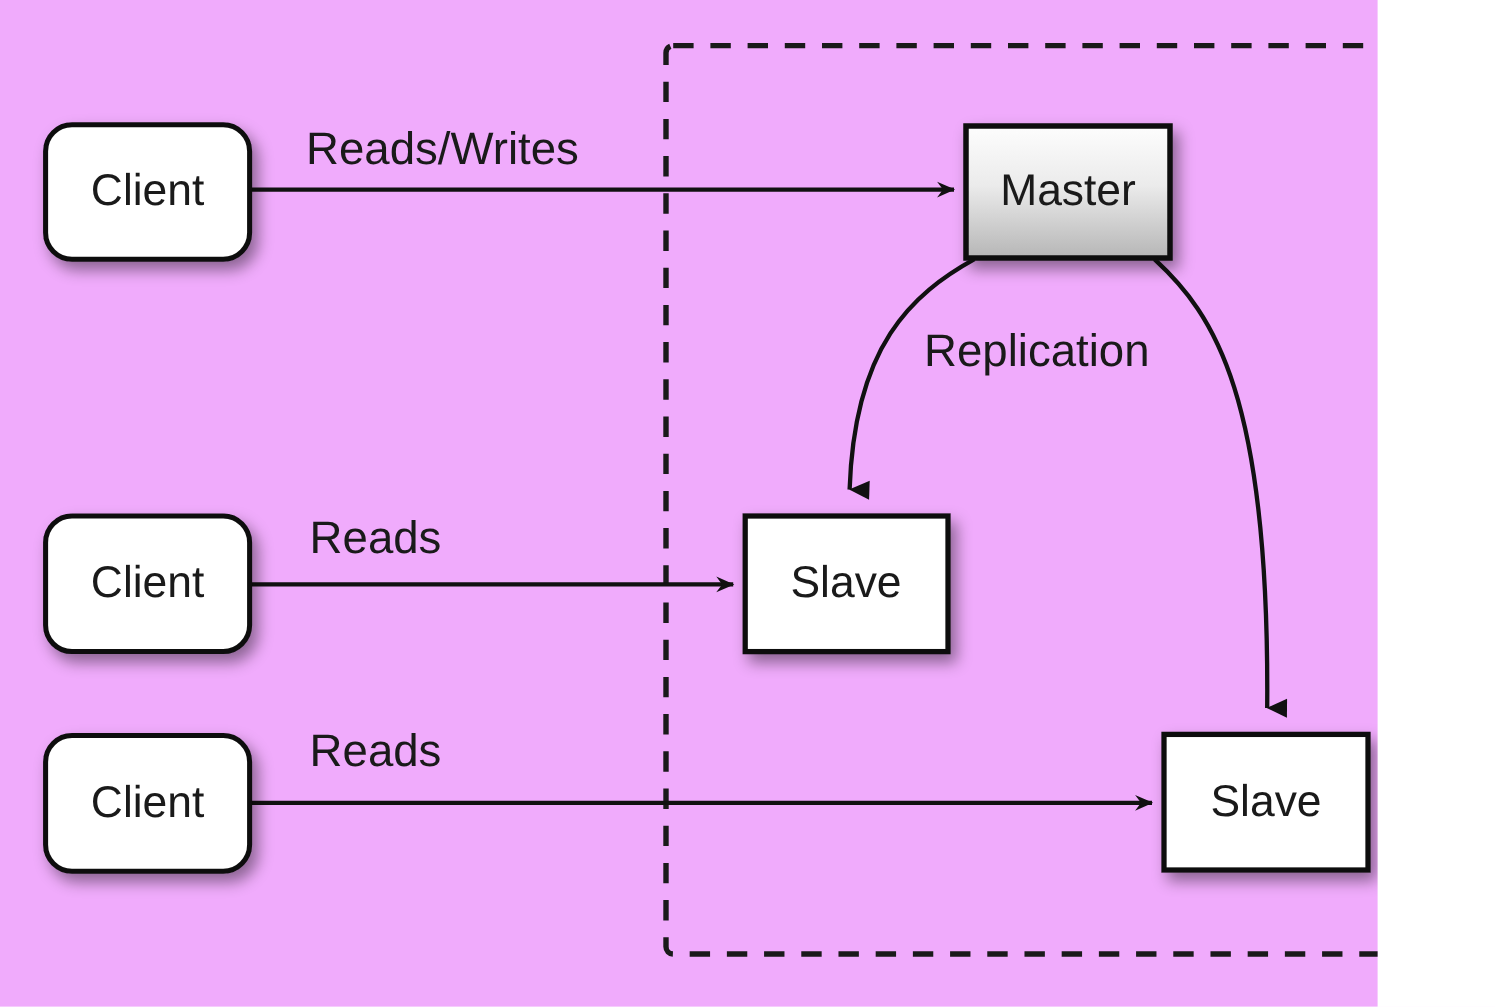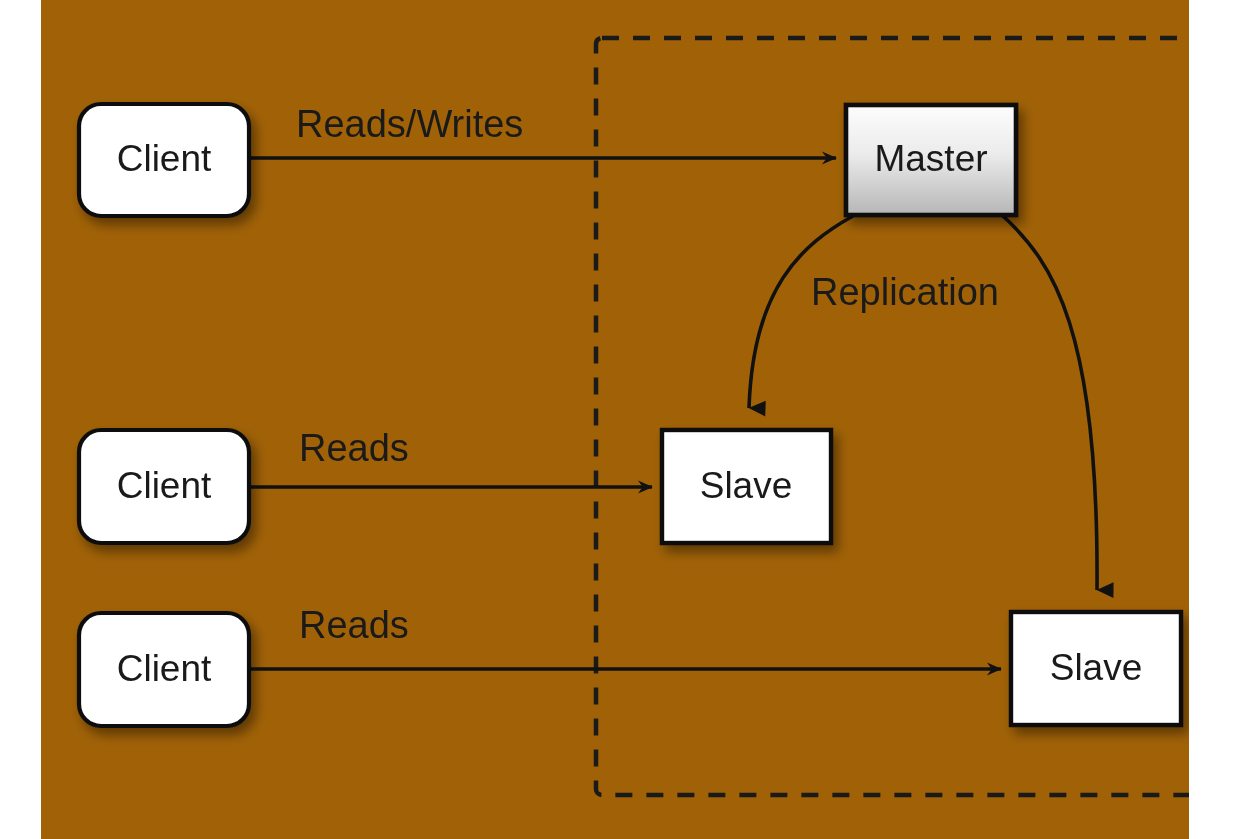--- a/index.html
+++ b/index.html
@@ -8,23 +8,22 @@
     padding: 0;
     background: #ffffff;
   }
   body {
     font-family: "Liberation Sans", sans-serif;
   }
   #diagram-root {
     position: relative;
     width: 1148px;
     height: 839px;
-    background: #a16207;
+    background: #f0abfc;
     overflow: hidden;
-    margin-left: 41px;
   }
   #diagram-svg {
     position: absolute;
     left: 0;
     top: 0;
     width: 1246px;
     height: 839px;
     display: block;
   }
   .node-label {

